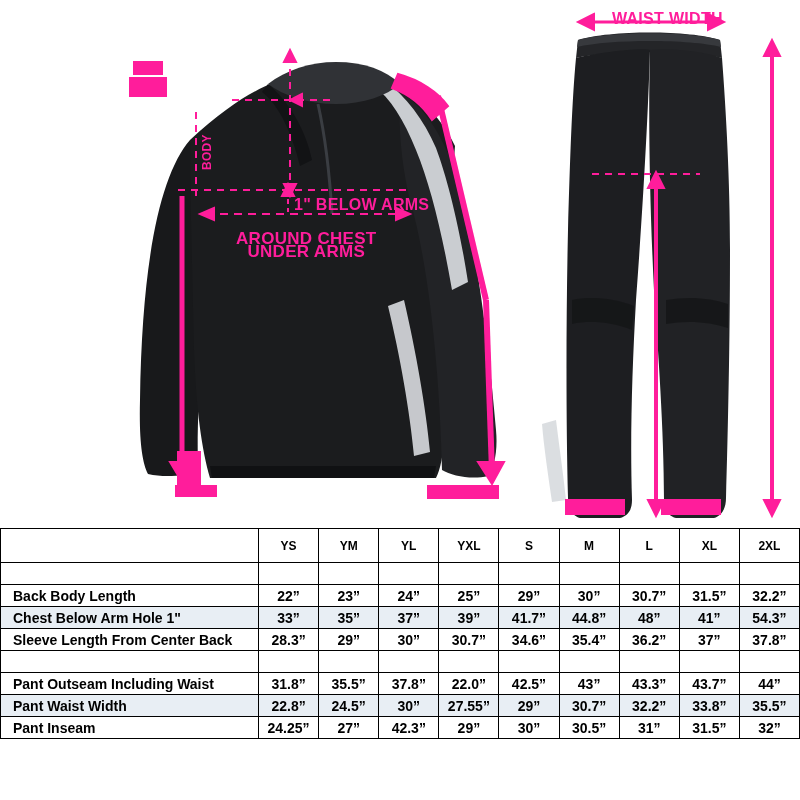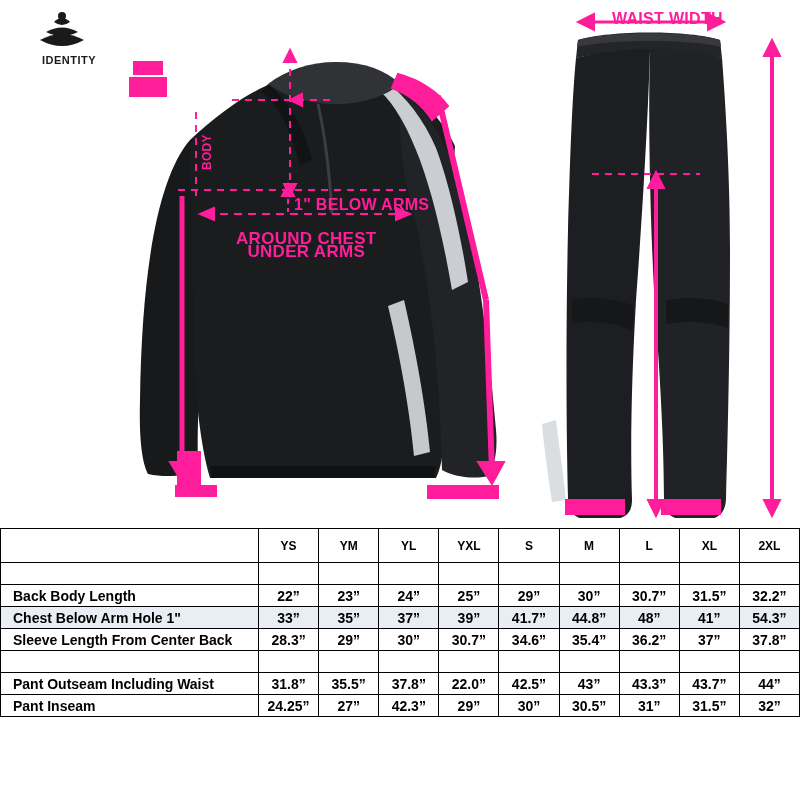--- a/index.html
+++ b/index.html
@@ -116,29 +116,20 @@
   .alt { background: #e8eef4; }
   .spacer td { height: 14px; }
 </style>
 </head>
 <body>
 
 <div id="page">
 
   <div id="illustration">
 
-    <div class="logo">
-      <svg class="mark" viewBox="0 0 60 42">
-        <path d="M8 30 Q30 18 52 30 Q30 42 8 30 Z" fill="#1a1a1a"></path>
-        <path d="M14 22 Q30 13 46 22 Q30 30 14 22 Z" fill="#1a1a1a"></path>
-        <path d="M22 12 Q30 4 38 12 Q30 18 22 12 Z" fill="#1a1a1a"></path>
-        <circle cx="30" cy="6" r="4" fill="#1a1a1a"></circle>
-      </svg>
-      <div class="brandname">IDENTITY</div>
-    </div>
 
     <svg id="garments" viewBox="0 0 800 528">
 
       <g>
 
         <path d="M190 140 C160 175 142 260 140 400 C139 440 142 462 148 474
                  C166 478 186 476 198 470 C196 400 204 300 224 225 Z" fill="#18191b"></path>
 
         <path d="M190 140 C225 108 250 92 275 82 L300 72 L340 70 L392 84
                  C420 96 442 118 455 146 C448 230 442 330 444 430
@@ -341,20 +332,32 @@
         <td>35.5”</td>
         <td>37.8”</td>
         <td>22.0”</td>
         <td>42.5”</td>
         <td>43”</td>
         <td>43.3”</td>
         <td>43.7”</td>
         <td>44”</td>
       </tr>
 
+      <tr class="alt">
+        <td class="rowlabel">Pant Waist Width</td>
+        <td>22.8”</td>
+        <td>24.5”</td>
+        <td>30”</td>
+        <td>27.55”</td>
+        <td>29”</td>
+        <td>30.7”</td>
+        <td>32.2”</td>
+        <td>33.8”</td>
+        <td>35.5”</td>
+      </tr>
 
       <tr>
         <td class="rowlabel">Pant Inseam</td>
         <td>24.25”</td>
         <td>27”</td>
         <td>42.3”</td>
         <td>29”</td>
         <td>30”</td>
         <td>30.5”</td>
         <td>31”</td>

